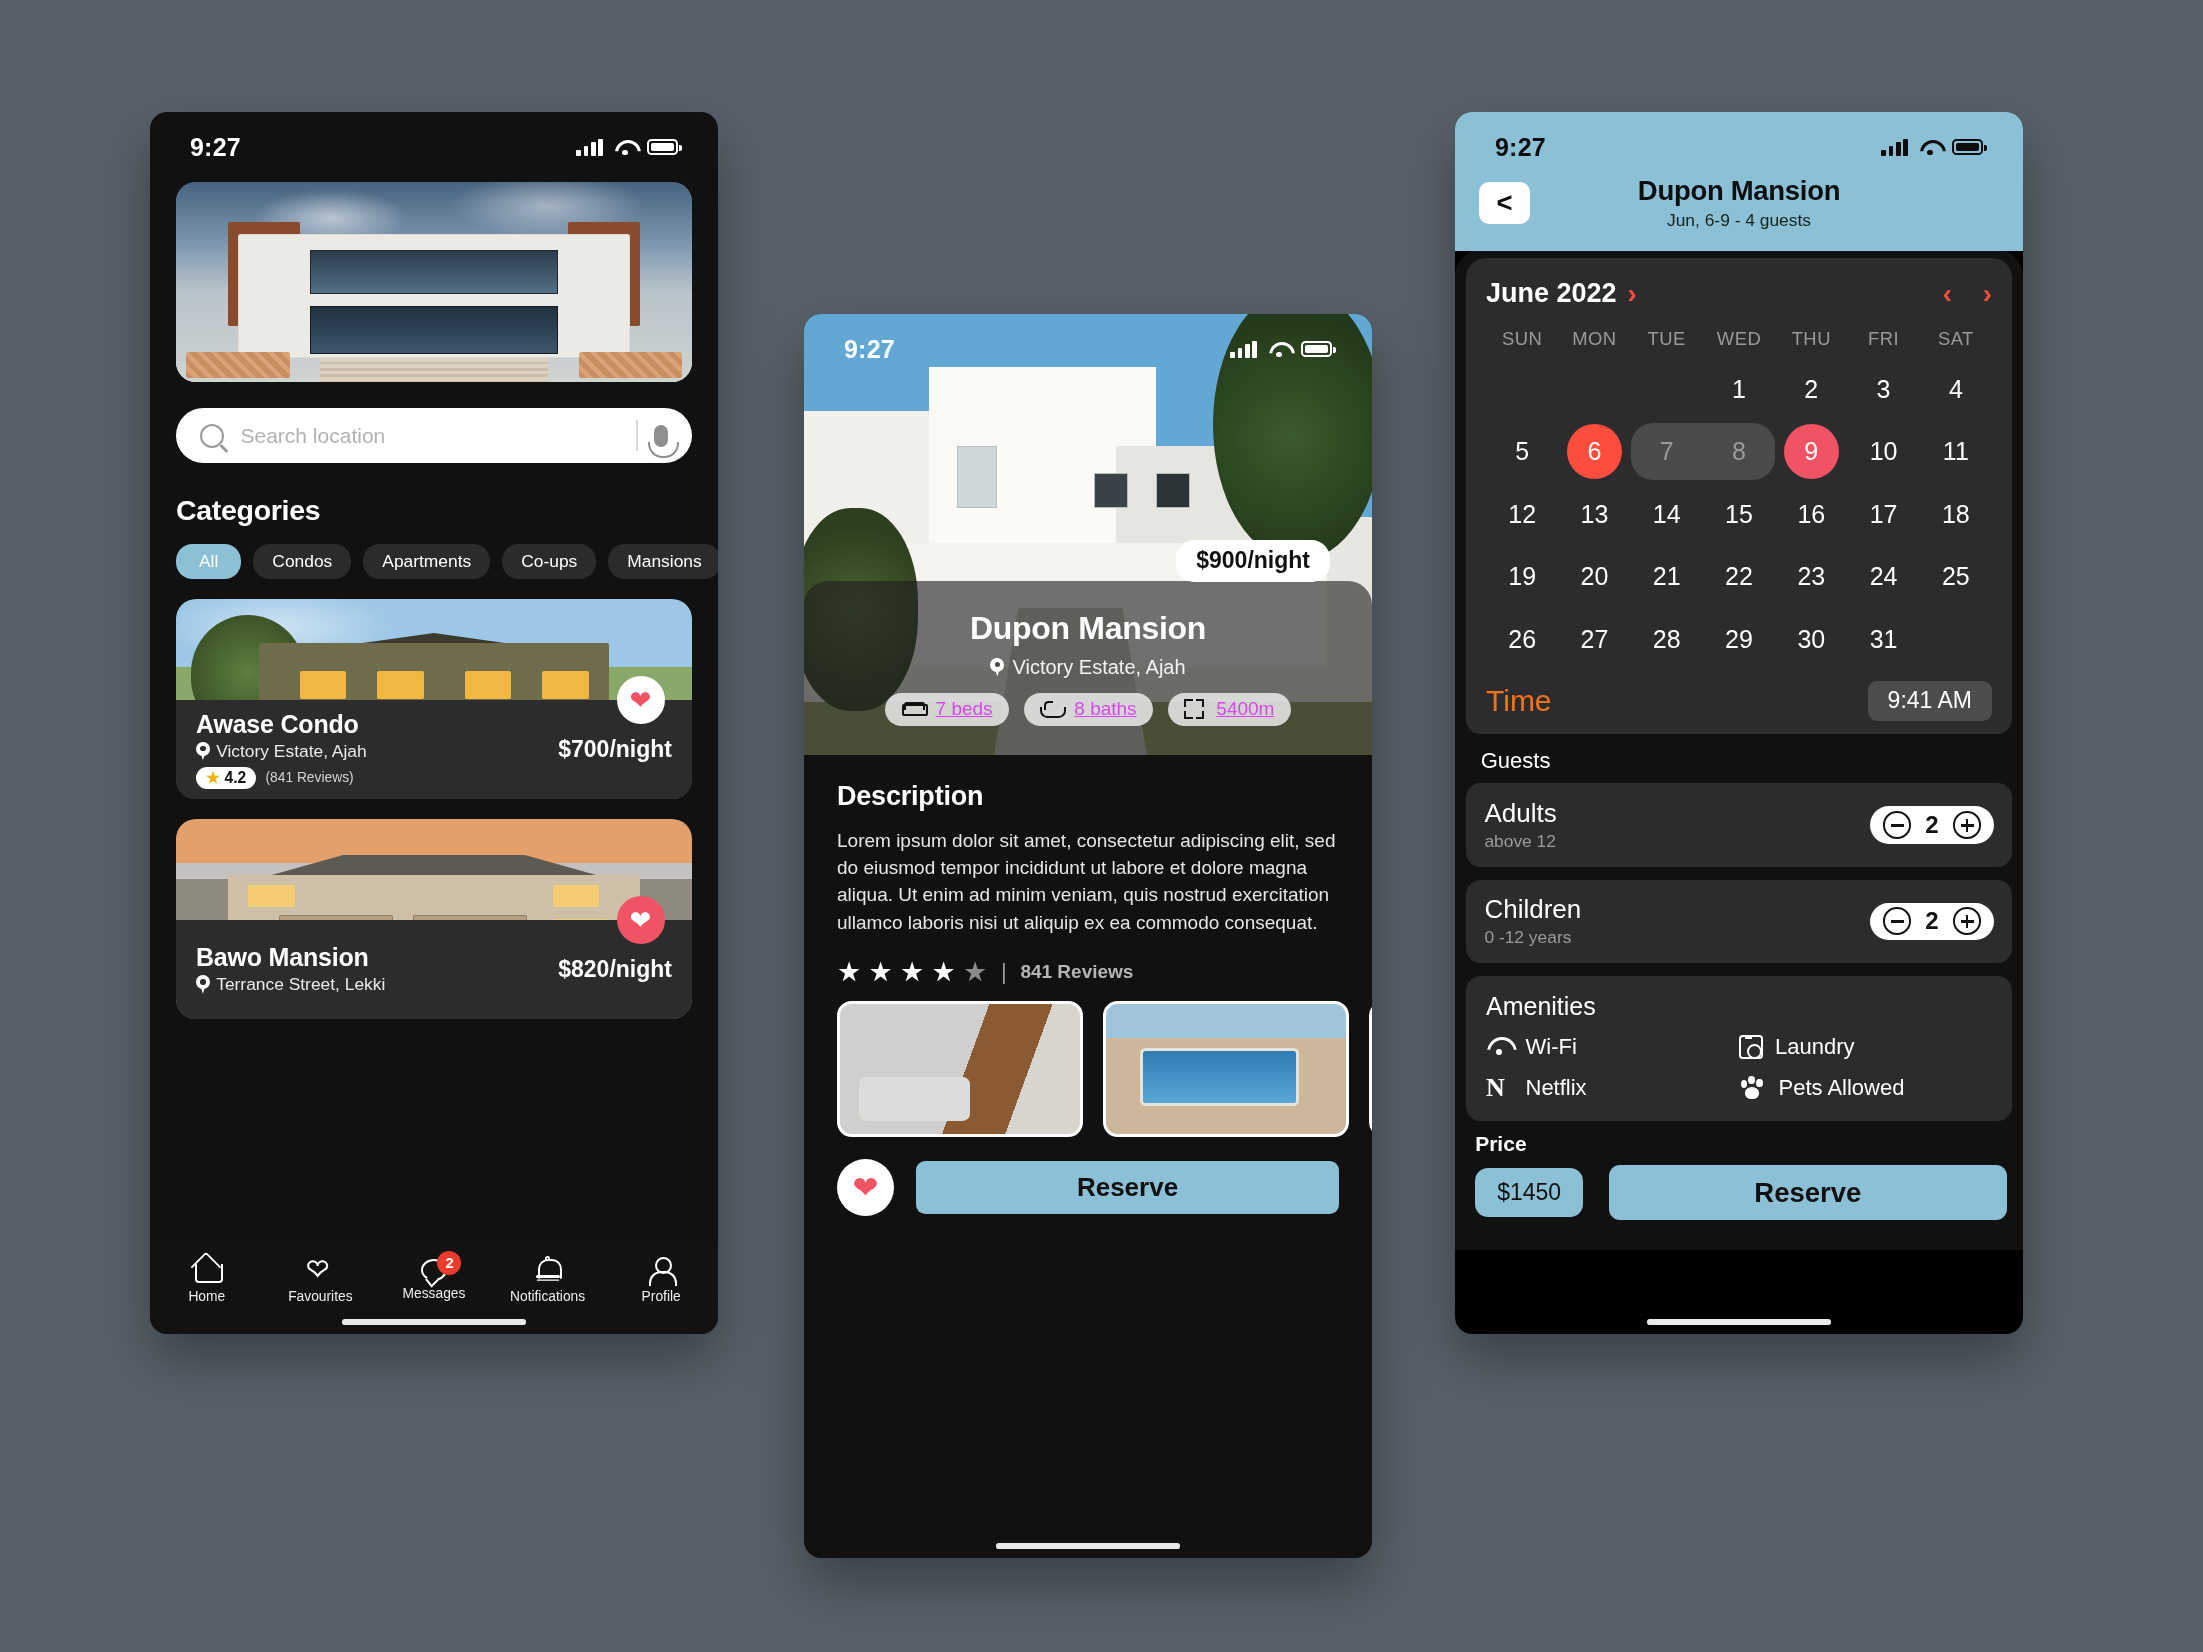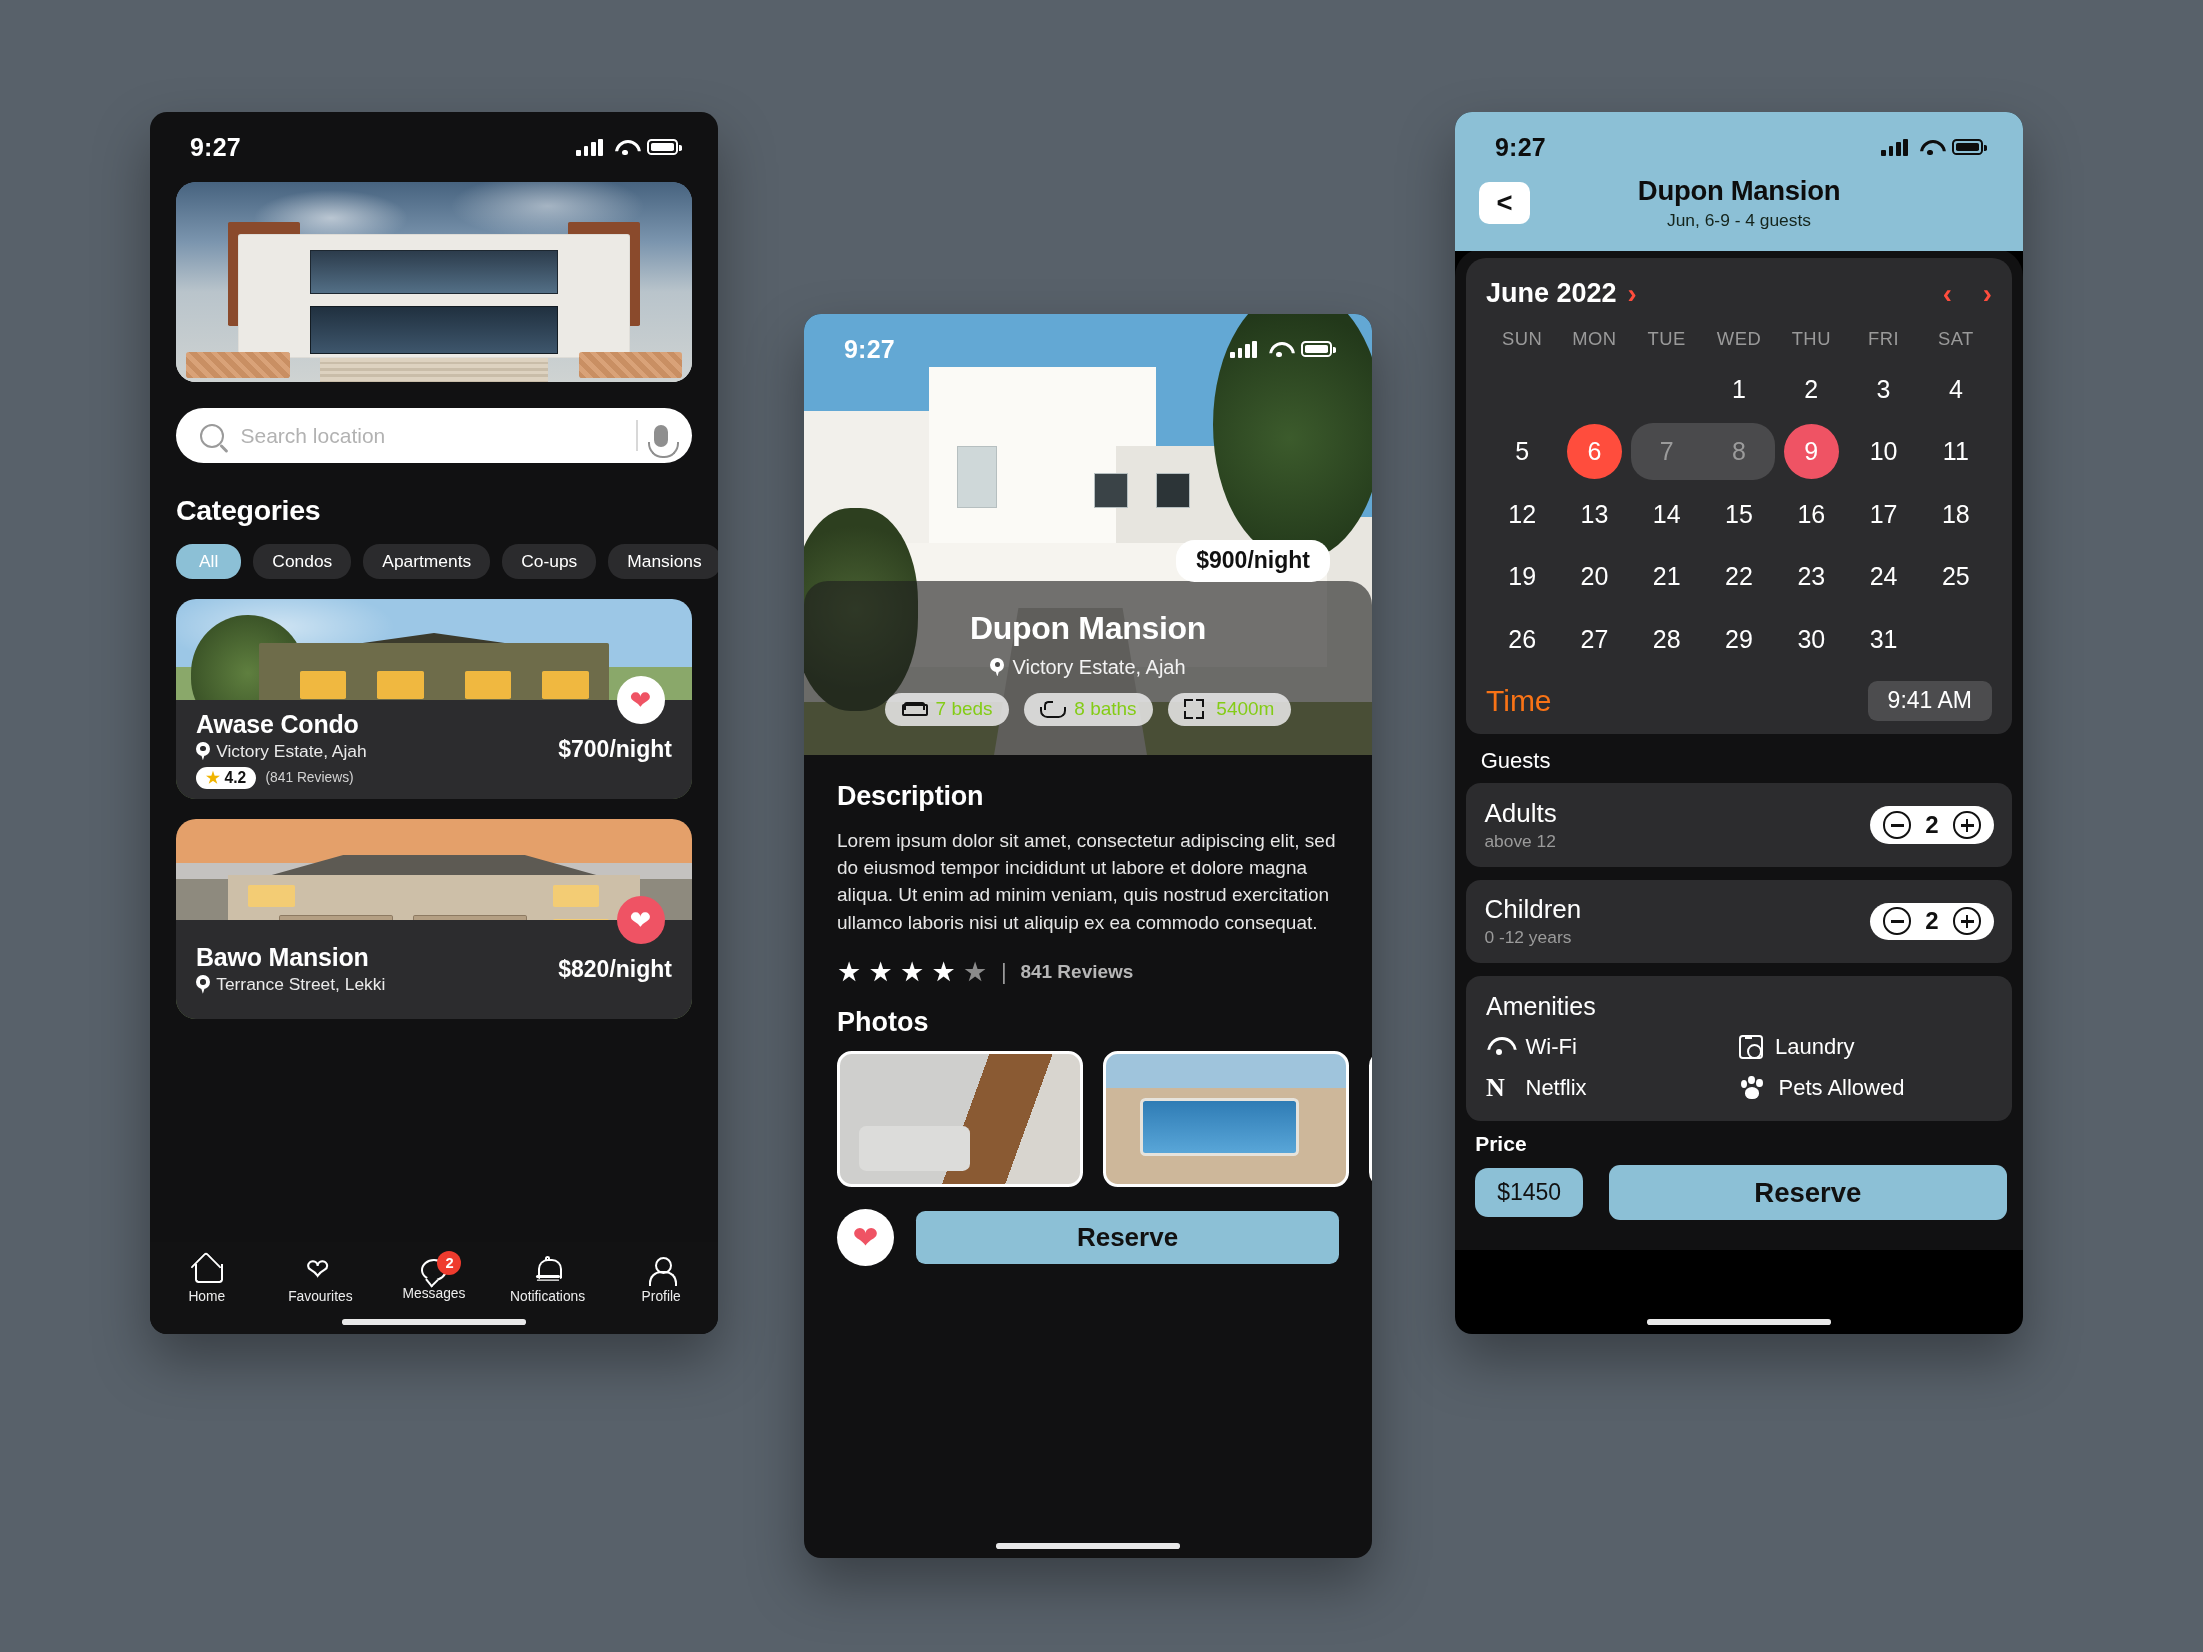--- a/index.html
+++ b/index.html
@@ -217,21 +217,21 @@
   .pricetag{position:absolute;right:42px;top:226px;background:#fff;border-radius:18.4px;
     padding:7.3px 20px;font-size:23px;font-weight:bold;color:#111;z-index:6;}
   .d-overlay{position:absolute;left:0;right:0;bottom:0;height:174px;z-index:5;
     background:rgba(30,30,30,.62);border-radius:24px 24px 0 0;
     display:flex;flex-direction:column;align-items:center;justify-content:center;gap:8.3px;}
   .d-title{font-size:32px;font-weight:bold;color:#fff;letter-spacing:-0.3px;}
   .d-loc{display:flex;align-items:center;gap:8.3px;font-size:20px;color:#f2f2f2;}
   .d-loc .pin::after{background:#4b4b4b;}
   .d-specs{display:flex;gap:14.7px;margin-top:5.5px;}
   .spec{background:rgba(230,230,230,.88);border-radius:17.4px;padding:5.5px 16.5px;
-    font-size:19px;color:#84cc16;display:flex;align-items:center;gap:12px;}
+    font-size:19px;color:#d946ef;display:flex;align-items:center;gap:12px;text-decoration:underline;}
   .ic-bed{width:22px;height:14.7px;position:relative;}
   .ic-bed::before{content:"";position:absolute;left:0;bottom:0;width:22px;height:8.3px;
     border:2.3px solid #121212;border-radius:1.8px;}
   .ic-bed::after{content:"";position:absolute;left:2.8px;top:0;width:16.5px;height:6.4px;
     border:2.3px solid #121212;border-bottom:none;border-radius:2.8px 2.8px 0 0;}
   .ic-bath{width:22px;height:16.5px;position:relative;}
   .ic-bath::before{content:"";position:absolute;left:0;top:6.4px;width:22px;height:9.2px;
     border:2.3px solid #121212;border-top:none;border-radius:0 0 7.3px 7.3px;}
   .ic-bath::after{content:"";position:absolute;left:3.7px;top:0;width:7.3px;height:7.3px;
     border:2.3px solid #121212;border-right:none;border-bottom:none;border-radius:4.6px 0 0 0;}
@@ -554,21 +554,20 @@
       <div class="d-stars">
         <span class="s">★</span>
         <span class="s">★</span>
         <span class="s">★</span>
         <span class="s">★</span>
         <span class="s off">★</span>
         <span class="sep">|</span>
         <span class="rv">841 Reviews</span>
       </div>
 
-      <div class="d-photos-h">Photos</div>
       <div class="d-photos">
         <div class="ph ph1"></div>
         <div class="ph ph2"></div>
         <div class="ph ph3"></div>
       </div>
 
       <div class="d-footer">
         <div class="fav-btn">
           <span class="heart">❤</span>
         </div>

